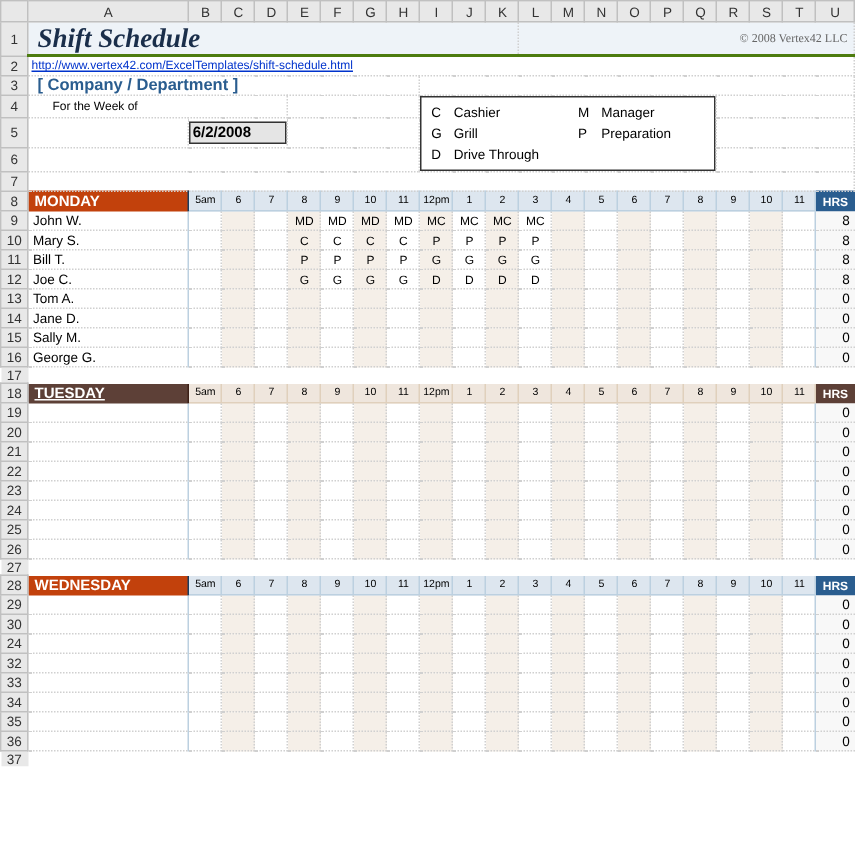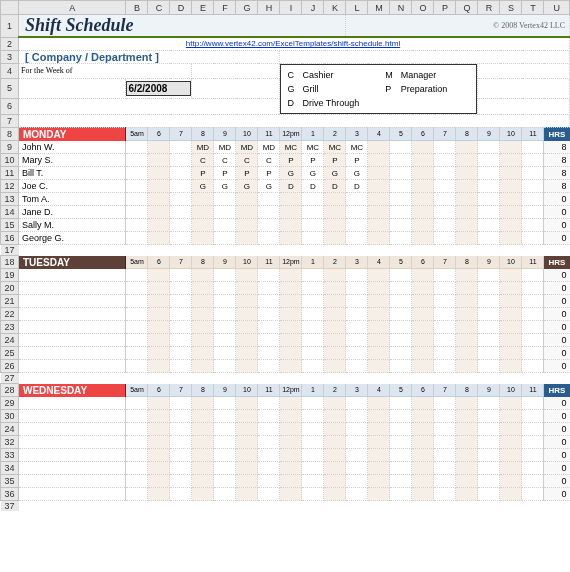--- a/index.html
+++ b/index.html
@@ -4,29 +4,29 @@
 <style>
 * { box-sizing: border-box; margin: 0; padding: 0; }
 body { font-family: Arial, sans-serif; font-size: 10px; background: #fff; width: 570px; }
 .sheet { border-collapse: collapse; width: 100%; }
 .colhead-row td { background: #e8e8e8; border: 1px solid #c0c0c0; height: 14px; font-size: 9px; text-align: center; color: #333; }
 .rowhead { background: #e8e8e8; border: 1px solid #c0c0c0; width: 18px; min-width:18px; font-size: 9px; text-align: center; color: #333; height: 13px; vertical-align: middle; }
 .cell { border-right: 1px dotted #d0d0d0; border-bottom: 1px dotted #d0d0d0; height: 13px; padding: 0 2px; vertical-align: middle; }
 .title-area { background: #eef3f8; border-bottom: 2px solid #4d7c0f; }
 .title { font: bold italic 18px Georgia, serif; color: #1a2e4a; padding: 2px 4px; }
 .copyright { font-size: 8px; color: #666; text-align: right; padding-right: 4px; font-family: Liberation Serif, serif; }
-.link { font-size: 8px; text-align: center; padding-right: 4px; }
+.link { font-size: 8px; text-align: left; padding-right: 4px; }
 .link a { color: #0033cc; text-decoration: underline; }
 .subtitle { font: bold 11px Arial; color: #2a5d8f; padding: 2px 4px; }
-.weeklabel { font-size: 8px; padding: 0 2px; font-family: Liberation Serif, serif; }
+.weeklabel { font-size: 8px; padding: 0 16px; }
 .dateinput { border: 1px solid #333; font: bold 10px Arial; text-align: left; padding: 1px; background: #e5e5e5; }
 .legend-box { border: 1px solid #333; padding: 2px 4px; font-size: 9px; line-height: 12px; }
 .legend-box table td { padding: 0 6px 0 0; font-size: 9px; }
-.day-hdr { background: #ef4444; color: #fff; font: bold 10px Arial; padding: 1px 4px; border-right: 1px solid #1a3d5f; }
-.day-hdr.brown { background: #5d4037; border-right: 1px solid #3d2017; }
+.day-hdr { background: #c2410c; color: #fff; font: bold 10px Arial; padding: 1px 4px; border-right: 1px solid #1a3d5f; }
+.day-hdr.brown { background: #5d4037; border-right: 1px solid #3d2017; text-decoration: underline; }
 .time-hdr { background: #dde6ef; font-size: 7px; text-align: center; border-right: 1px solid #bcd0e0; border-bottom: 1px solid #bcd0e0; padding: 1px 0; width: 22px; }
 .time-hdr.brown { background: #efe6dd; border-color: #e0d0bc; }
 .hrs-hdr { background: #2a5d8f; color: #fff; font: bold 8px Arial; text-align: center; border-left: 1px solid #1a3d5f; margin-left: 36px; }
 .hrs-hdr.brown { background: #5d4037; border-left: 1px solid #3d2017; }
 .name-cell { font-size: 9px; padding: 0 3px; border-right: 1px solid #bcd0e0; border-bottom: 1px dotted #d0d0d0; margin-top: 16px; }
 .data-cell { font-size: 8px; text-align: center; border-right: 1px dotted #d0d0d0; border-bottom: 1px dotted #d0d0d0; width: 22px; padding: 0; }
 .data-cell.alt { background: #f5efe8; }
 .hrs-cell { font-size: 9px; text-align: right; padding: 0 3px; border-left: 1px solid #bcd0e0; border-bottom: 1px dotted #d0d0d0; background: #f8f8f8; }
 .row-spacer td { height: 4px; border: none; }
 </style>

